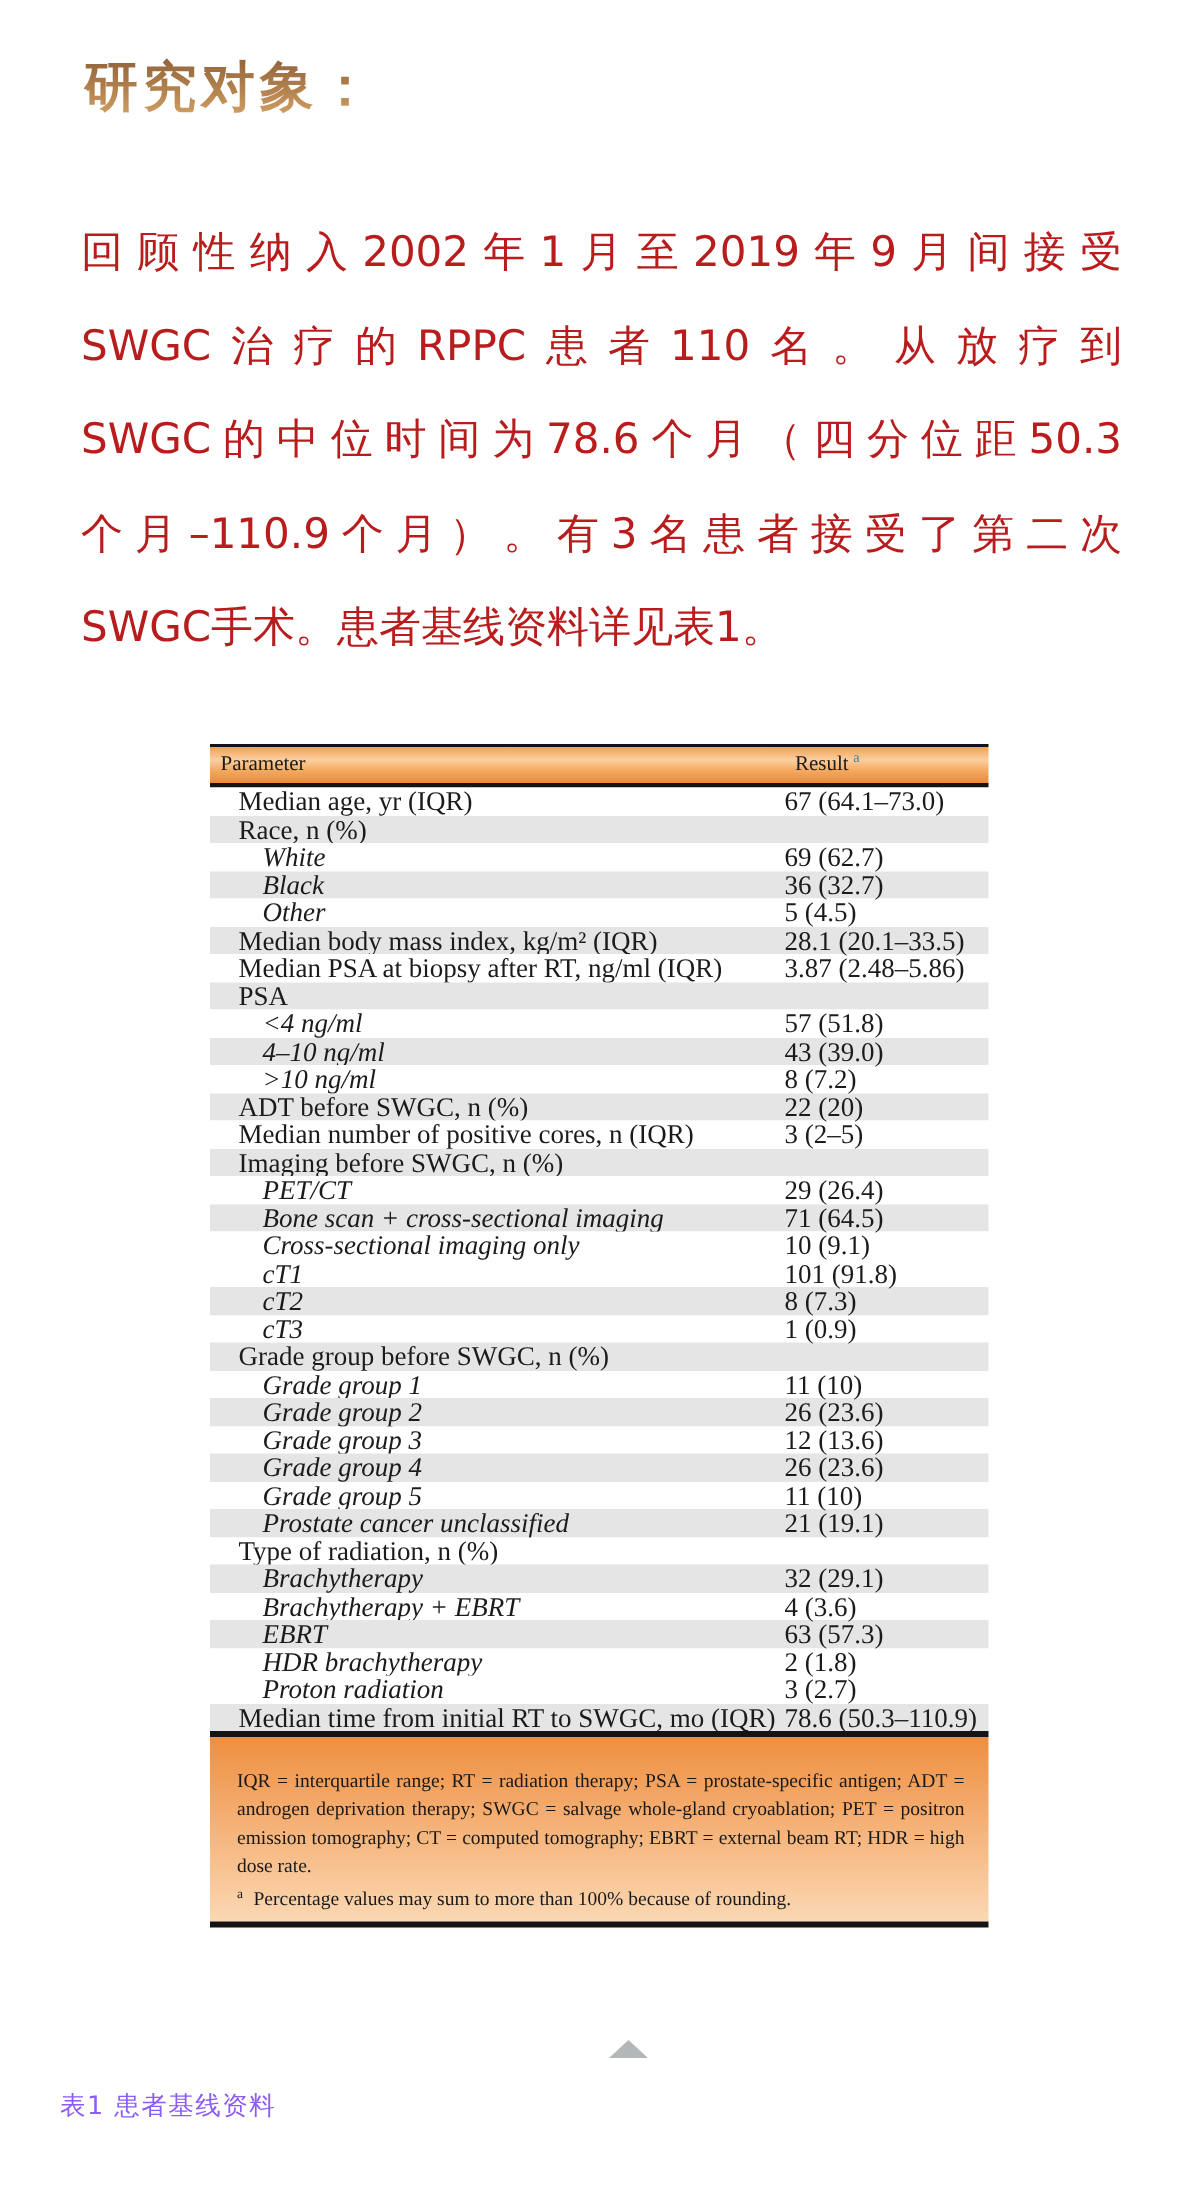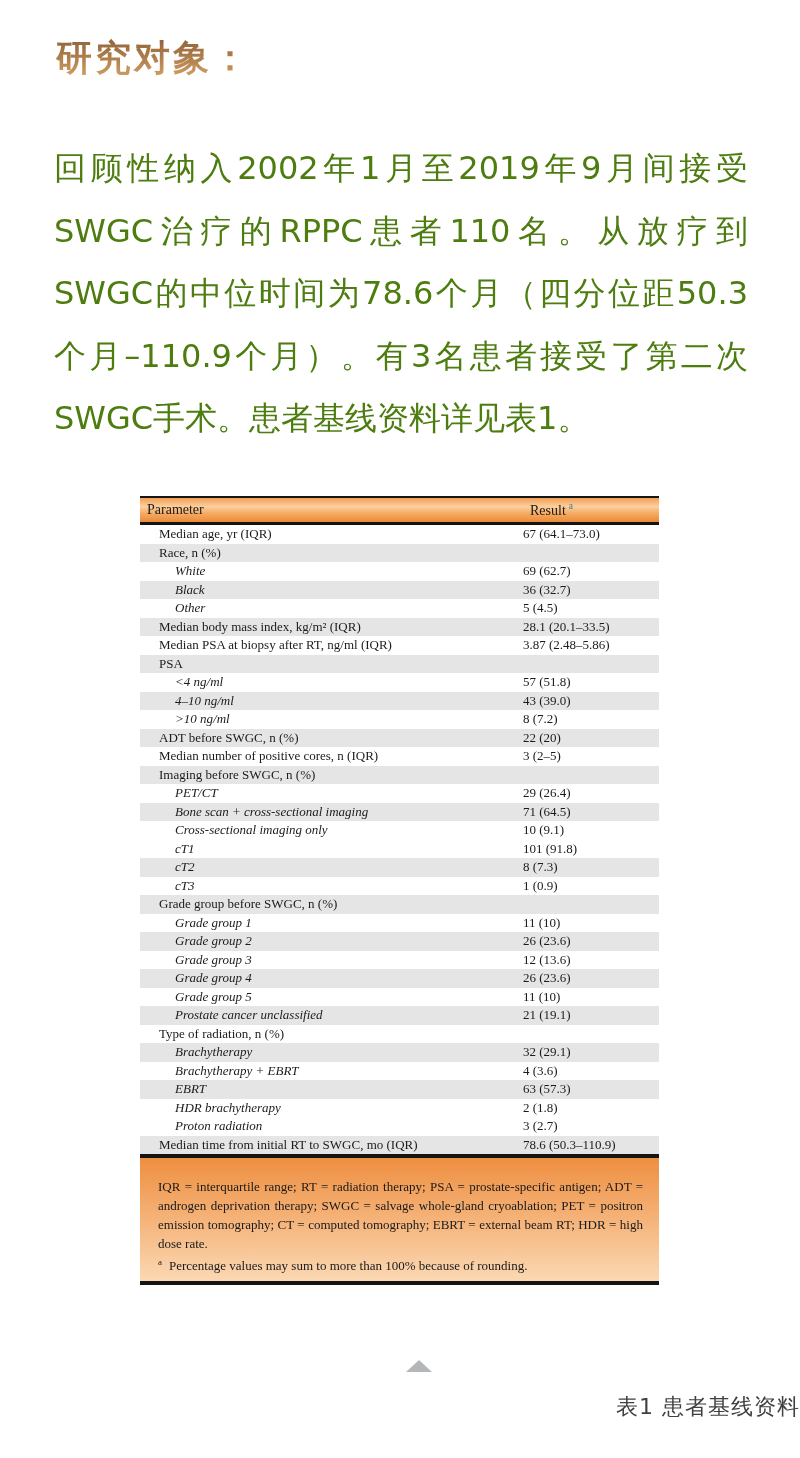--- a/index.html
+++ b/index.html
@@ -16,21 +16,21 @@
     font-family:"DejaVu Serif", serif;
     font-size:36px; font-weight:700; letter-spacing:3px;
     background:linear-gradient(180deg,#8a5d36 0%,#b5834f 55%,#dbaa6c 100%);
     -webkit-background-clip:text; background-clip:text;
     -webkit-text-fill-color:transparent; color:#a87c4b;
   }
 
   
   .para {
     position:absolute; left:54px; top:137px; width:694px;
-    font-size:32px; color:#4d7c0f; line-height:62.5px;
+    font-size:28px; color:#b91c1c; line-height:62.5px;
   }
   .para-line {
     text-align:justify; text-align-last:justify;
     text-justify:inter-character;
   }
   .para-line.last { text-align-last:left; }
 
   
   .tablewrap {
     position:absolute; left:140px; top:496px; width:519px;
@@ -44,21 +44,21 @@
     background:linear-gradient(180deg,#f3a054 0%,#fbcf9f 36%,#f5ab63 64%,#ea8a38 100%);
     font-size:14px;
   }
   .t-header .hcell { padding-left:7px; }
   .t-header sup {
     font-size:9.5px; color:#35809e; vertical-align:super; margin-left:3px;
   }
   .t-body { border-bottom:4px solid #141414; }
   .t-row {
     display:grid; grid-template-columns:383px 1fr; align-items:center;
-    height:18.5px; font-size:13px; line-height:18.5px;
+    height:18.5px; font-size:18px; line-height:18.5px;
     background:#ffffff; white-space:nowrap;
   }
   .t-row.shade { background:#e5e5e5; }
   .t-row .param { padding-left:19px; overflow:hidden; }
   .t-row.indent .param { padding-left:35px;font-style:italic; }
   .t-foot {
     background:linear-gradient(180deg,#ee8f41 0%,#f4ad70 42%,#fbd8b3 100%);
     border-bottom:4px solid #141414;
     padding:19px 16px 6px 18px;
     font-size:13px; line-height:19px; color:#191919;
@@ -69,21 +69,21 @@
   
   .collapse-arrow {
     position:absolute; left:406px; top:1360px;
     width:0; height:0; cursor:pointer;
     border-left:13px solid transparent;
     border-right:13px solid transparent;
     border-bottom:12px solid #b4b7b9;
   }
   .caption {
     position:absolute; left:40px; top:1392px; width:760px;
-    text-align:right; font-size:22px; color:#404040; letter-spacing:1px;
+    text-align:left; font-size:17px; color:#8b5cf6; letter-spacing:1px;
   }
 </style>
 </head>
 <body>
 
 <div class="doc">
 
   <h1 class="page-title">研究对象：</h1>
 
   <div class="para">

